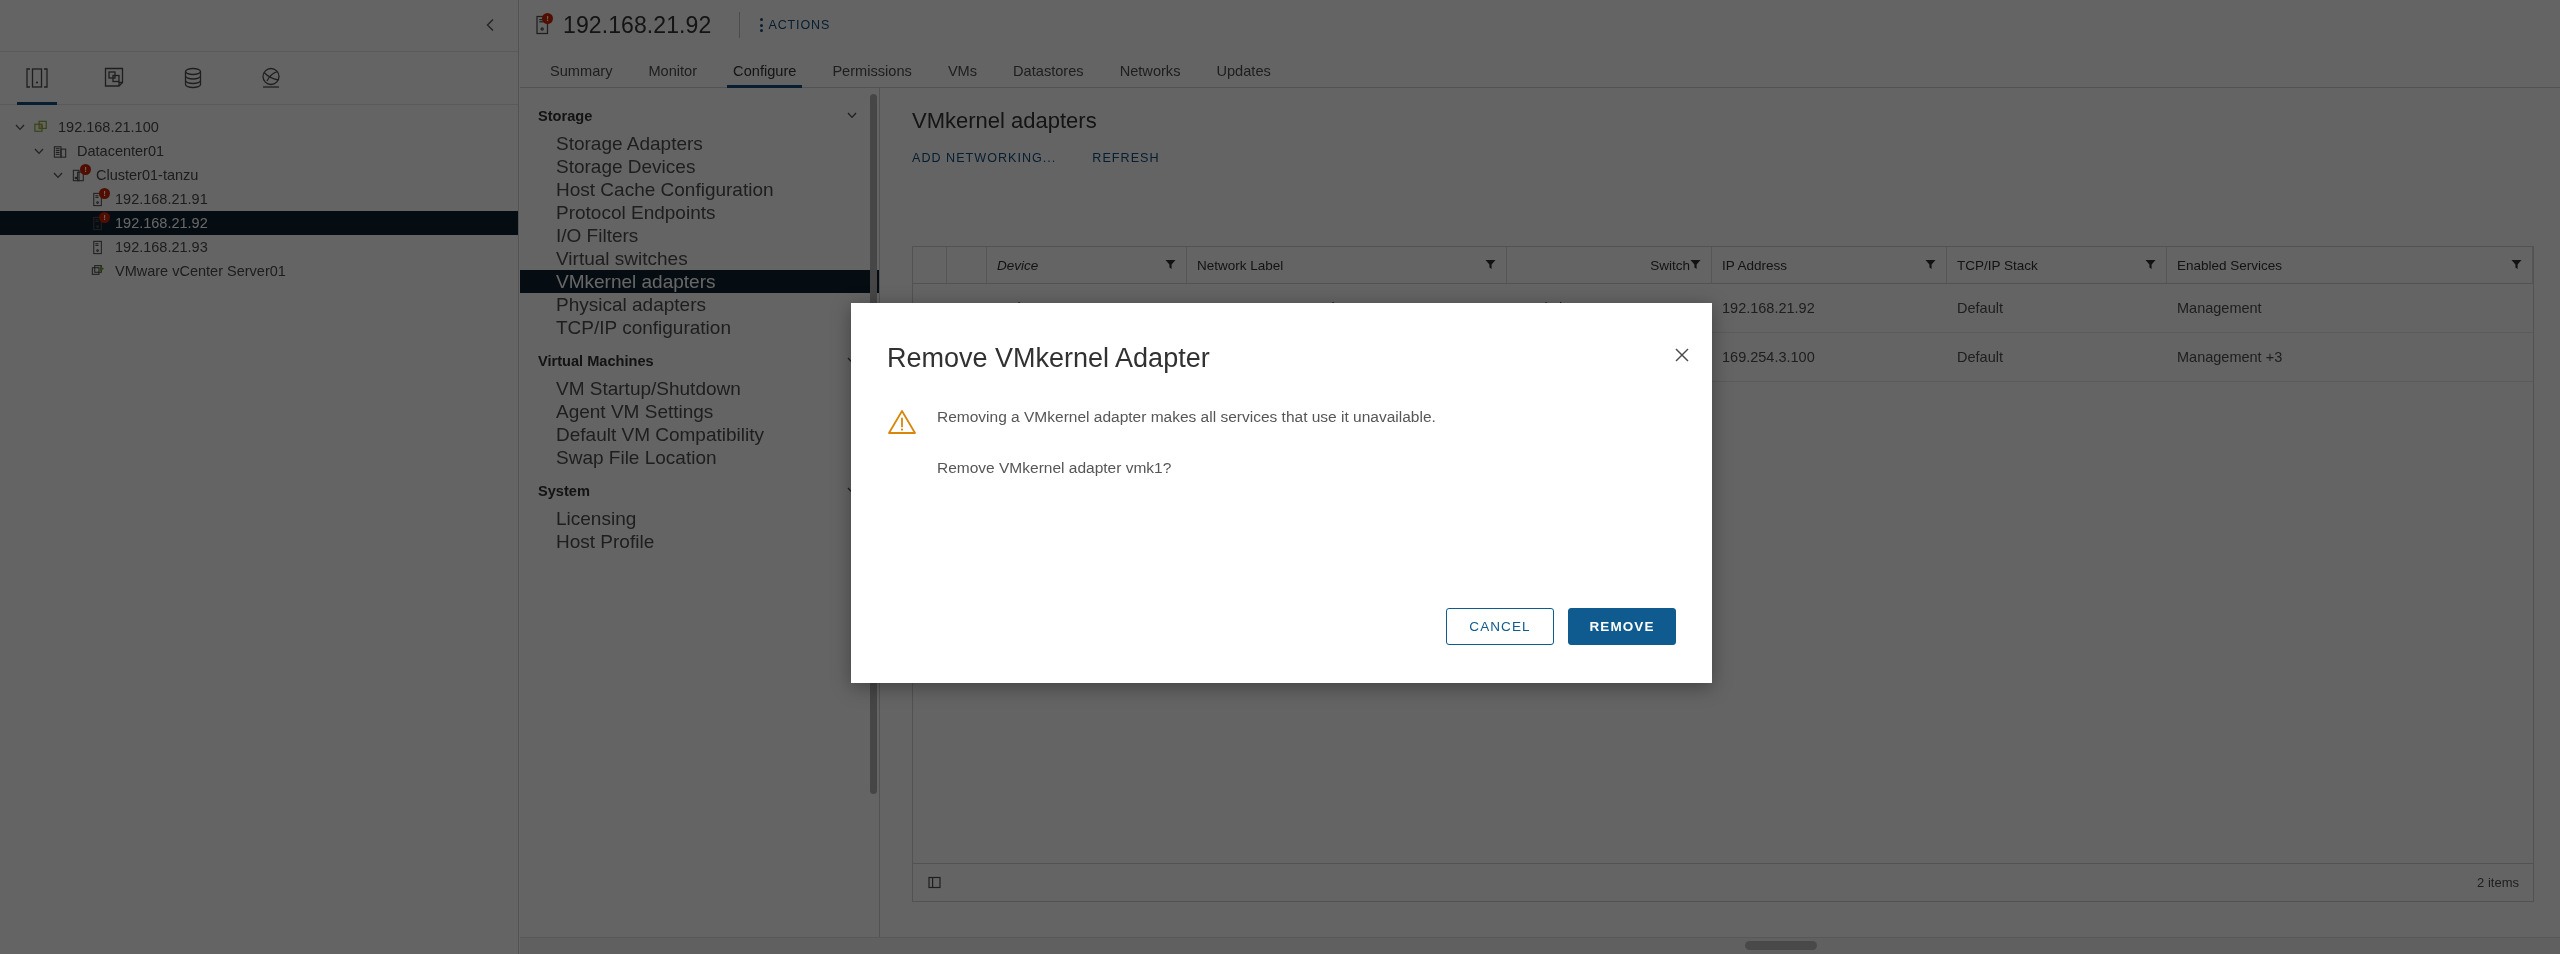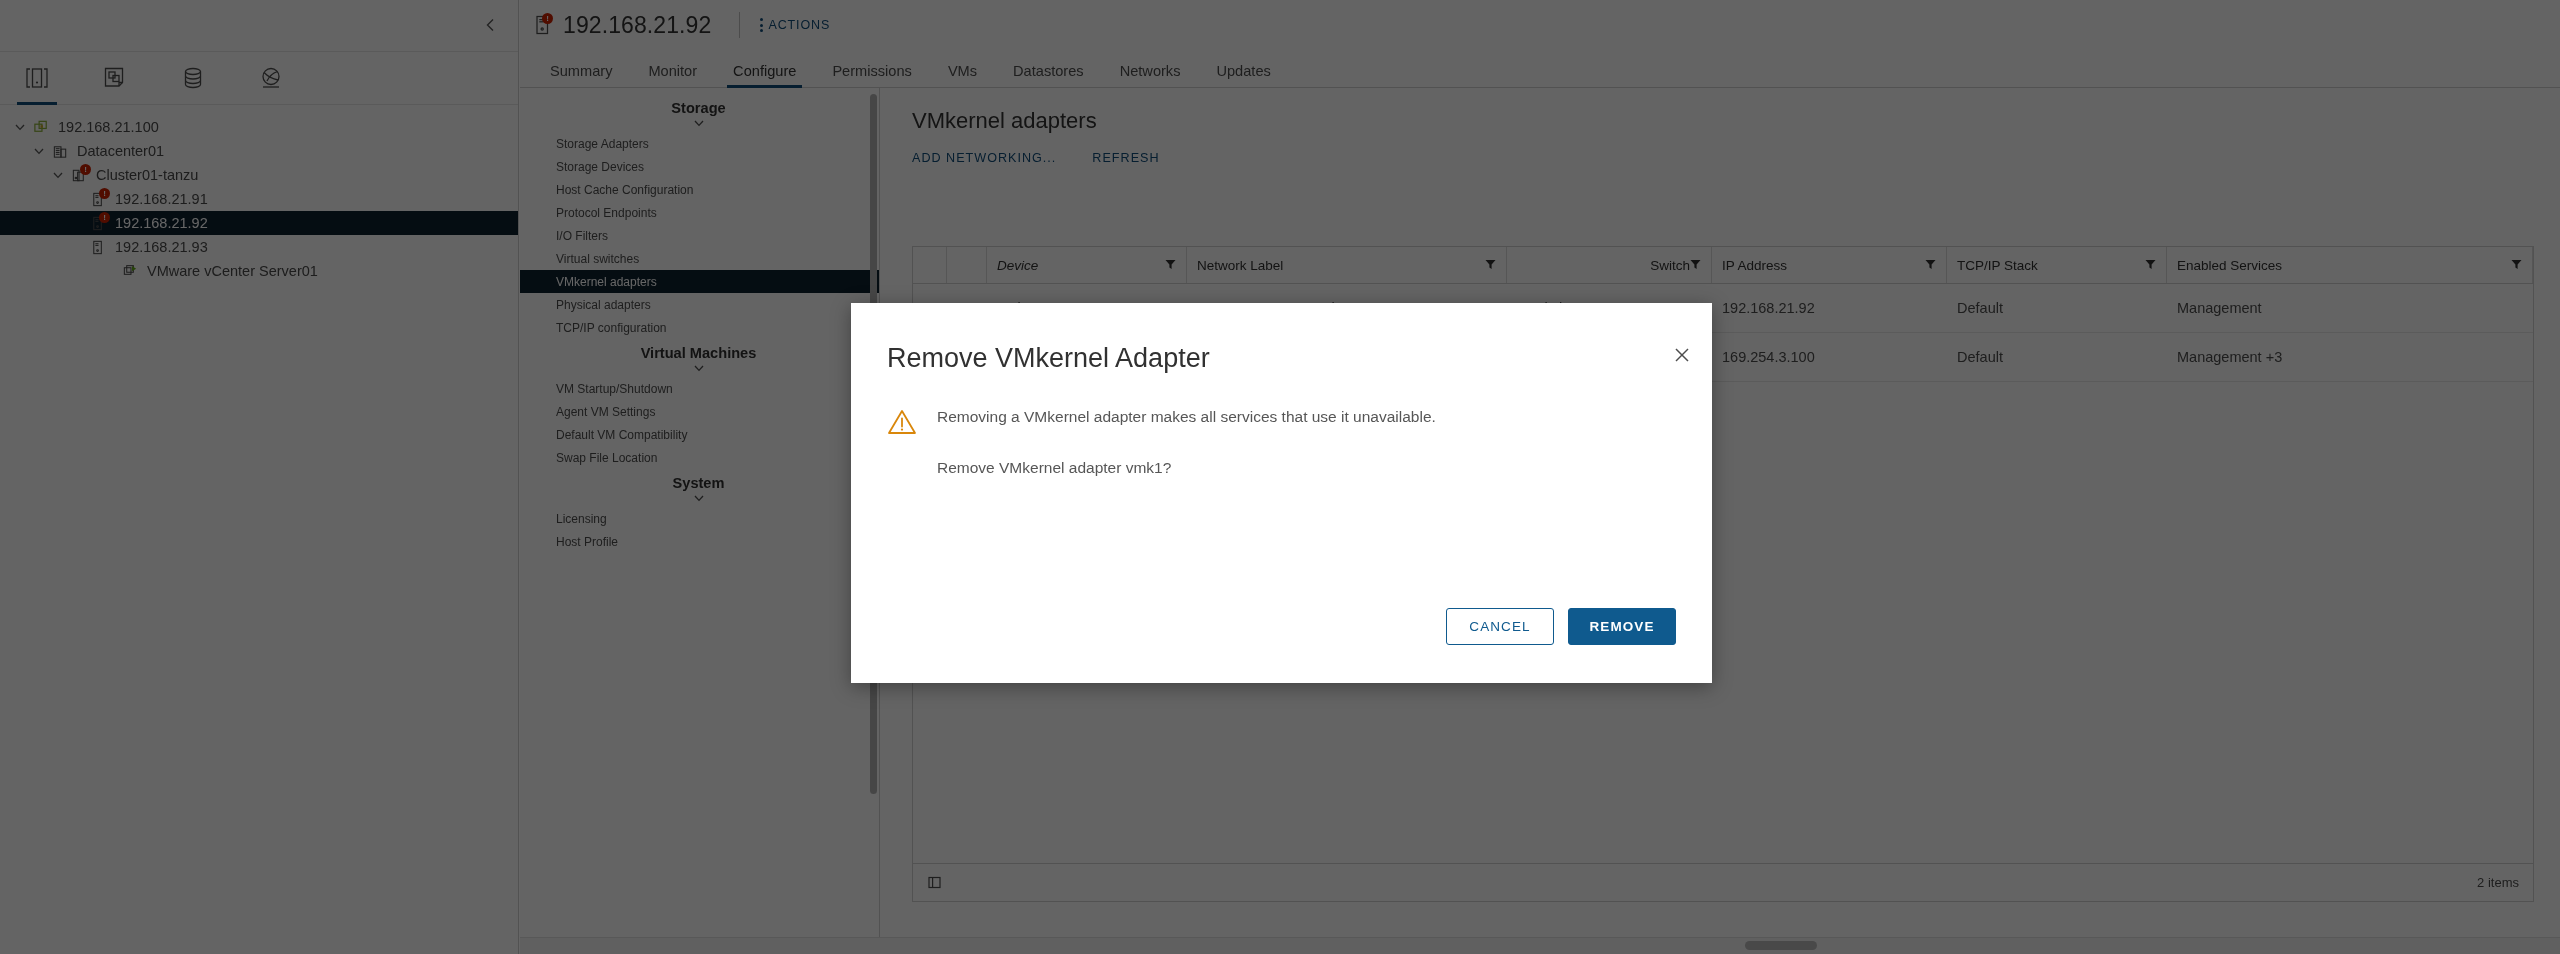--- a/index.html
+++ b/index.html
@@ -130,26 +130,26 @@
     border-right: 1px solid #cccccc;
     position: relative;
     overflow: hidden;
     box-sizing: border-box;
   }
   #cfg-scroll { padding-top: 6px; }
   .cfg-group {
     height: 32px; display: flex; align-items: center; justify-content: space-between;
     padding: 0 20px 0 18px;
     font-size: 14.6px; font-weight: bold; color: #313131;
-    cursor: pointer; margin-top: 6px; flex-direction: column;
+    cursor: pointer; margin-top: 6px;
   }
   .cfg-item {
     height: 23px; display: flex; align-items: center;
     padding-left: 36px;
-    font-size: 12px; color: #4d4d4d;
+    font-size: 19px; color: #4d4d4d;
     cursor: pointer;
   }
   .cfg-item.sel { background: #0e212f; color: #ffffff; }
   #cfg-track {
     position: absolute; right: 2px; top: 6px;
     width: 7px; height: 700px;
     background: #b0b0b0; border-radius: 4px;
     cursor: pointer;
   }
 
@@ -414,21 +414,21 @@
               <svg width="17" height="17" viewBox="0 0 18 18" fill="none" stroke="#4d4d4d" stroke-width="1.1">
            <rect x="4" y="2.5" width="8" height="13"></rect>
            <line x1="5.7" y1="5" x2="9" y2="5"></line>
                 <line x1="5.7" y1="6.8" x2="9" y2="6.8"></line>
            <circle cx="8" cy="12.3" r="0.9"></circle>
               </svg>
             </span>
           </span>
           <span class="tlabel">192.168.21.93</span>
         </div>
-        <div class="tnode" style="padding-left: 67px; margin-left: 32px;">
+        <div class="tnode" style="padding-left: 67px;">
           <span class="tw"></span>
           <span class="ticon">
             <span style="display: inline-flex;">
               <svg width="17" height="17" viewBox="0 0 18 18" fill="none" stroke="#4d4d4d" stroke-width="1.1">
            <rect x="2.5" y="5" width="7" height="7"></rect>
                 <rect x="5" y="2.8" width="7" height="7"></rect>
            <polygon points="10.5,3.2 15,6 10.5,8.8" fill="#60a917" stroke="none"></polygon>
               </svg>
             </span>
           </span>

